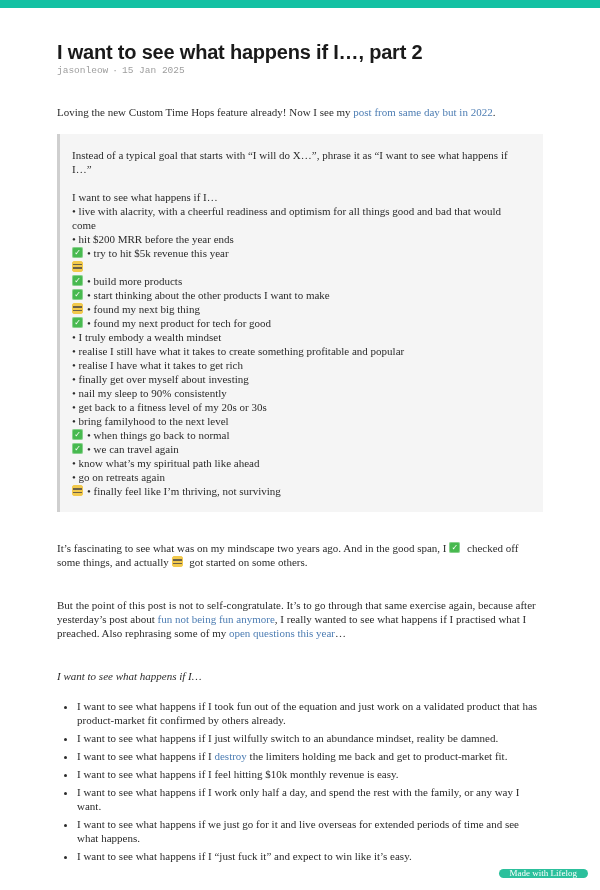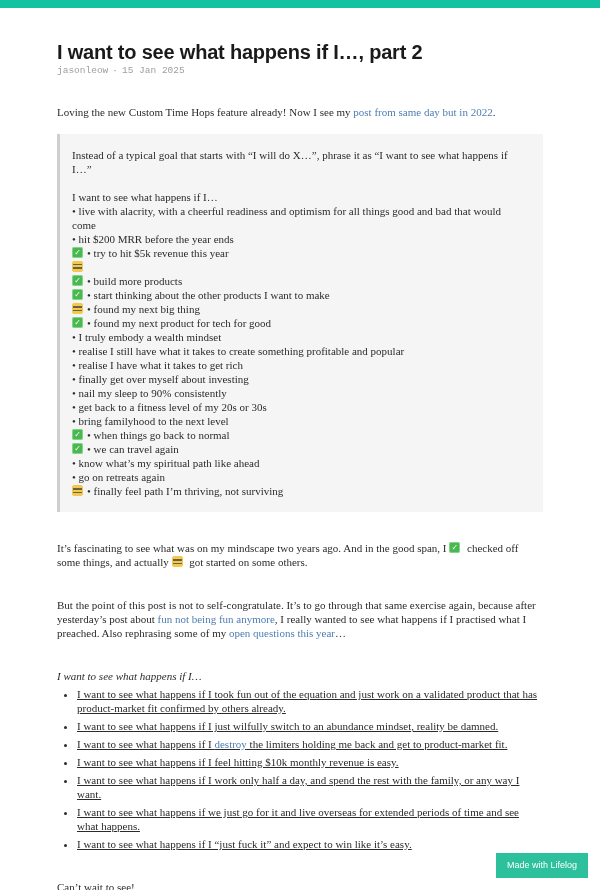--- a/index.html
+++ b/index.html
@@ -45,27 +45,27 @@
     color:#fff; font:bold 8px/11px "DejaVu Sans", sans-serif; text-align:center;
     box-shadow:inset 0 0 0 1px rgba(255,255,255,0.35);
   }
   .emo-construction {
     background:repeating-linear-gradient(180deg,
       var(--construction-yellow, #f2c94c) 0 2px,
       var(--construction-dark, #6b6148) 2px 3.5px);
     border:1px solid var(--construction-yellow, #f2c94c);
   }
   .italic-lead { font-style:italic; }
-  ul.happens-list { margin-top:4px; padding-left:20px; list-style:disc;text-decoration:underline; }
+  ul.happens-list { margin-top:16px; padding-left:20px; list-style:disc; }
   ul.happens-list li { margin-bottom:4px; }
   .footer-badge {
     position:absolute; right:12px; bottom:12px;
     background:var(--button-color, #2cc09c);
-    color:#fff; font-family:Liberation Sans, sans-serif; font-size:9px;
-    padding:8px 11px; border-radius:0; border:none; cursor:pointer;
+    color:#fff; font-family:Liberation Serif, serif; font-size:9px;
+    padding:0 11px; border-radius:12px; border:none; cursor:pointer;
     line-height:1;
   }
 </style>
 </head>
 <body>
 
 <div class="top-bar"></div>
 
 <div class="content">
 
@@ -93,21 +93,21 @@
         <div class="qline"><span>• realise I still have what it takes to create something profitable and popular</span></div>
         <div class="qline"><span>• realise I have what it takes to get rich</span></div>
         <div class="qline"><span>• finally get over myself about investing</span></div>
         <div class="qline"><span>• nail my sleep to 90% consistently</span></div>
         <div class="qline"><span>• get back to a fitness level of my 20s or 30s</span></div>
         <div class="qline"><span>• bring familyhood to the next level</span></div>
         <div class="qline"><span class="emo emo-check">✓</span><span>• when things go back to normal</span></div>
         <div class="qline"><span class="emo emo-check">✓</span><span>• we can travel again</span></div>
         <div class="qline"><span>• know what’s my spiritual path like ahead</span></div>
         <div class="qline"><span>• go on retreats again</span></div>
-        <div class="qline"><span class="emo emo-construction"></span><span>• finally feel path I’m thriving, not surviving</span></div>
+        <div class="qline"><span class="emo emo-construction"></span><span>• finally feel like I’m thriving, not surviving</span></div>
       </div>
   </blockquote>
 
   <p class="para"><span>It’s fascinating to see what was on my mindscape two years ago. And in the good span, I </span><span class="emo emo-check">✓</span><span> checked off some things, and actually </span><span class="emo emo-construction"></span><span> got started on some others.</span></p>
 
   <p class="para"><span>But the point of this post is not to self-congratulate. It’s to go through that same exercise again, because after yesterday’s post about </span><a class="lnk" href="#">fun not being fun anymore</a><span>, I really wanted to see what happens if I practised what I preached. Also rephrasing some of my </span><a class="lnk" href="#">open questions this year</a><span>…</span></p>
 
   <p class="para italic-lead">I want to see what happens if I…</p>
 
   <ul class="happens-list" id="happens-list">

